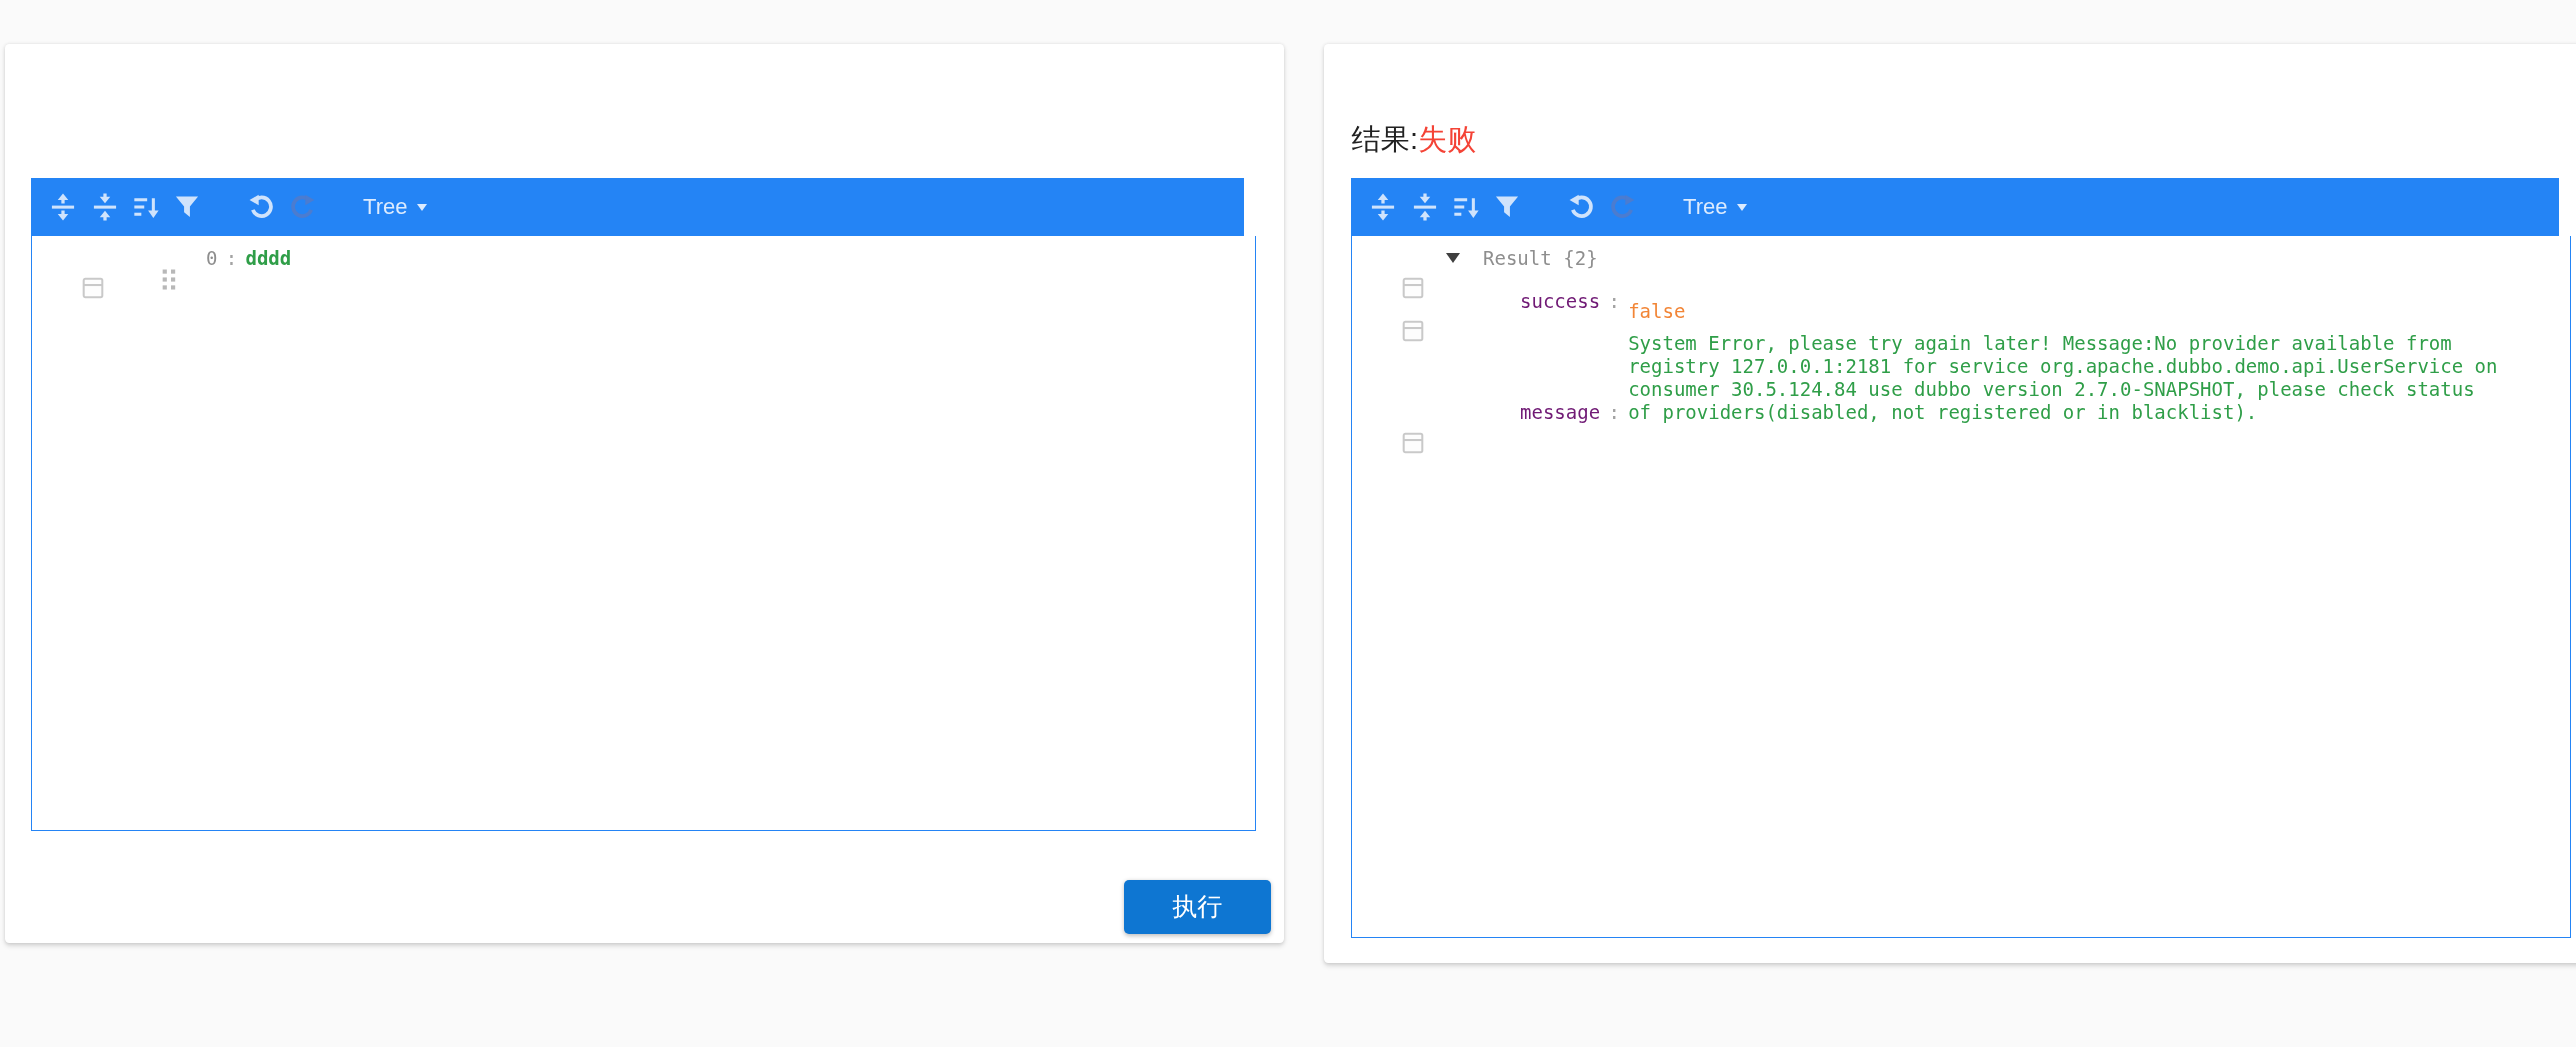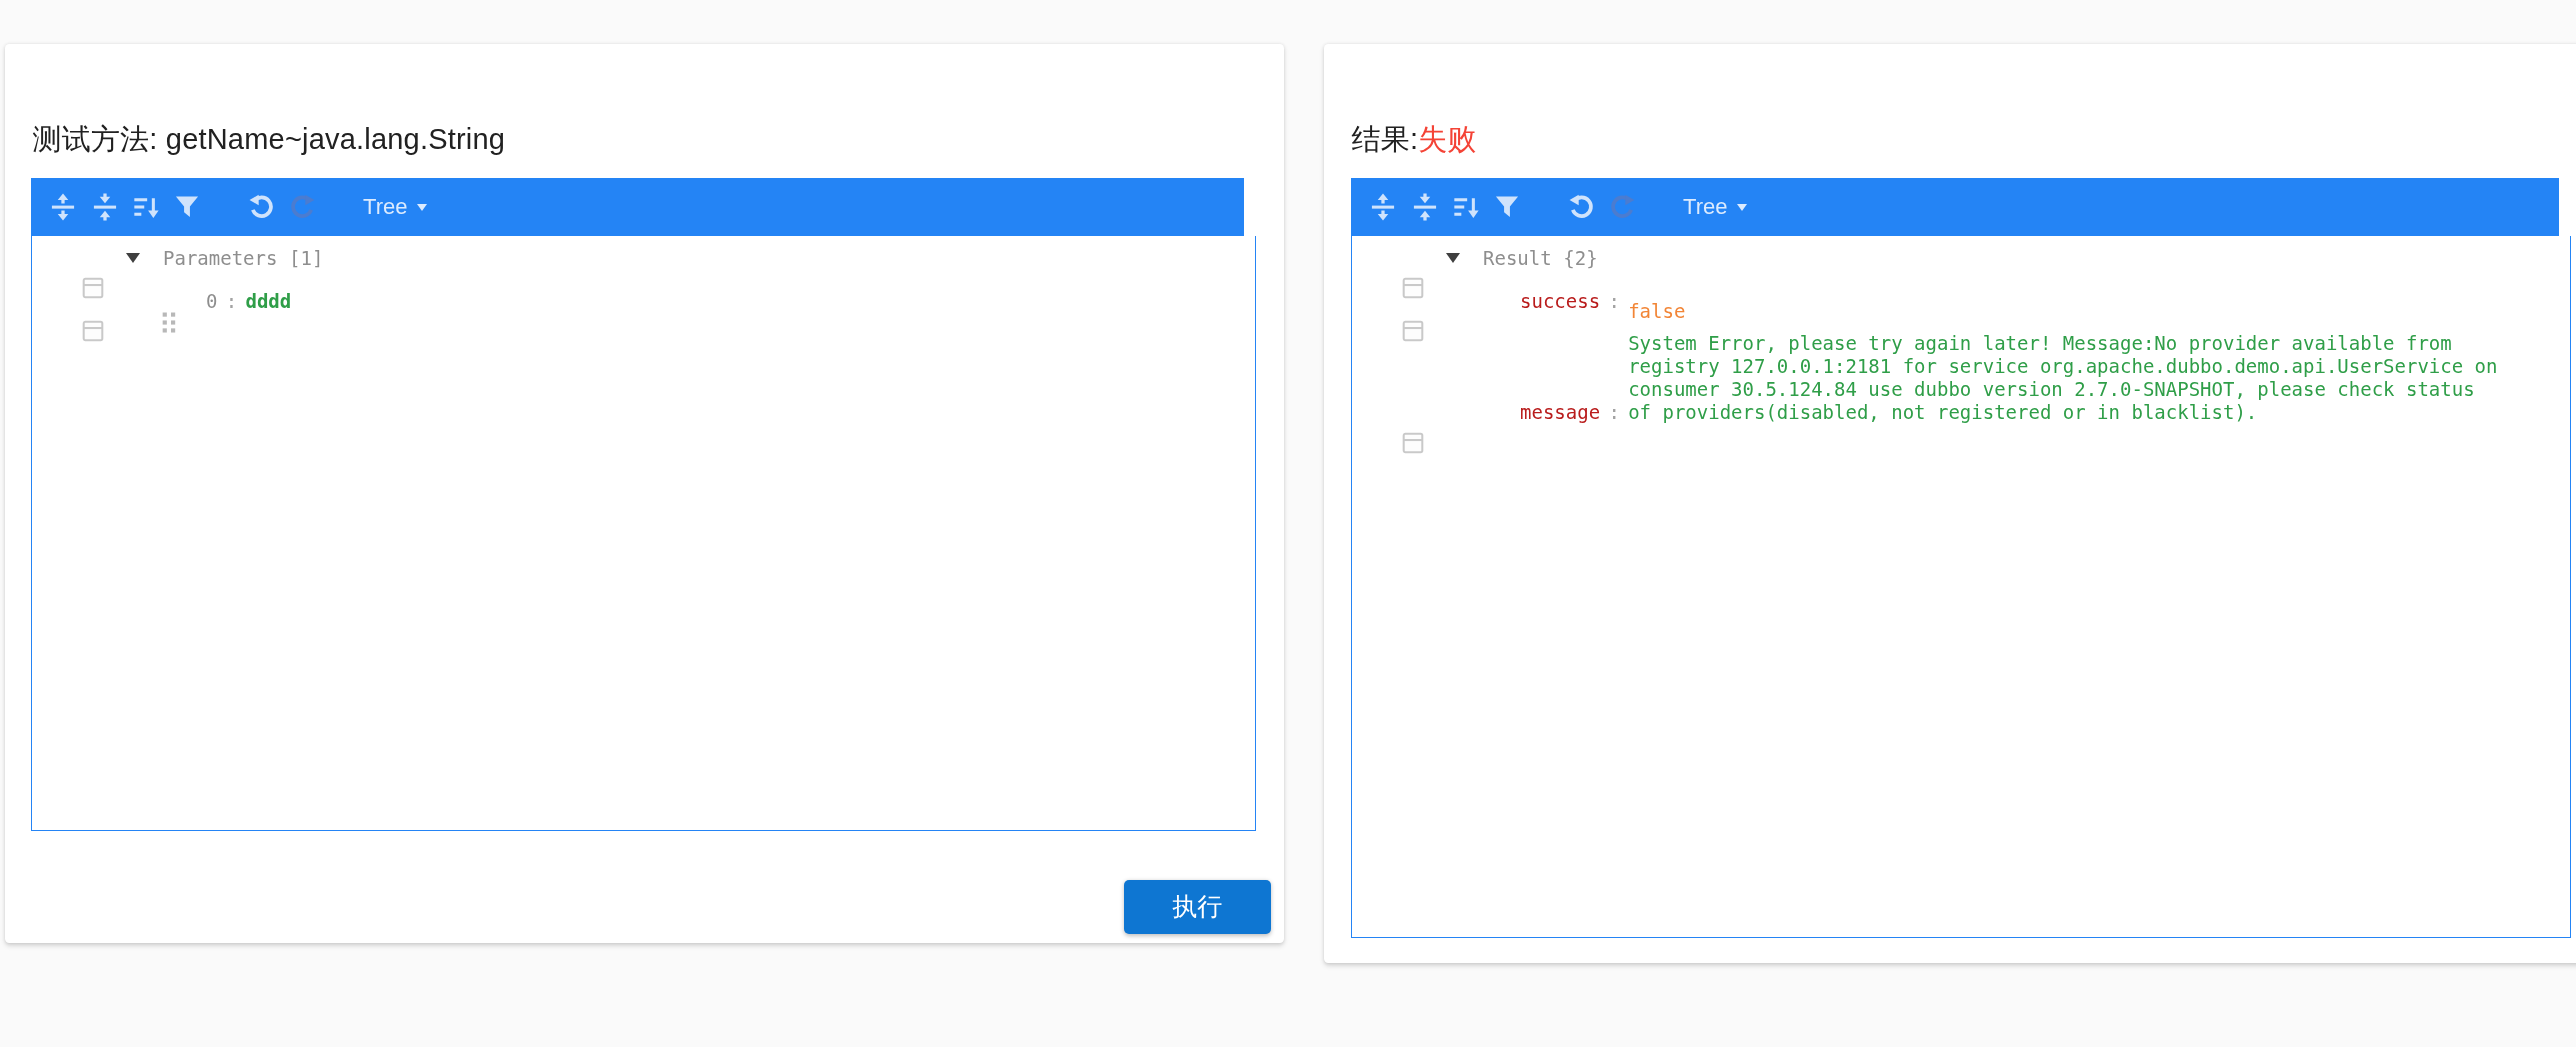--- a/index.html
+++ b/index.html
@@ -80,21 +80,21 @@
   .tri {
     width: 0; height: 0;
     border-left: 7.5px solid transparent; border-right: 7.5px solid transparent;
     border-top: 10px solid #3f3f3f;
   }
   .fld-root { margin-left: 22px; }
   .fld-child-left  { margin-left: 102px; }
   .fld-child-right { margin-left: 96px; }
 
   .f-ro, .meta { color: #8e8e8e; }
-  .f  { color: #b91c1c; }
+  .f  { color: #701a75; }
   .meta { margin-left: 11.7px; }
   .sep { color: #a3a3a3; margin: 0 8.3px; }
   .v-string { color: var(--string-green, #2f9e48); }
   .v-bool   { color: var(--bool-orange, #f28536); margin-top: 20px; }
   .strong   { font-weight: 600; }
   .msg-value { white-space: pre-wrap; width: 930px; word-wrap: break-word; }
 
   .execute-btn {
     position: absolute; right: 13.3px; bottom: 9.2px;
     width: 147px; height: 54px;
@@ -142,21 +142,20 @@
         <rect x="12" y="3" width="5" height="5"></rect>
       <rect x="2" y="12.5" width="5" height="5"></rect>
         <rect x="12" y="12.5" width="5" height="5"></rect>
       <rect x="2" y="22" width="5" height="5"></rect>
         <rect x="12" y="22" width="5" height="5"></rect>
     </g>
   </defs>
 </svg>
 
 <section class="card" id="card-left">
-  <h2 class="panel-title">测试方法: getName~java.lang.String</h2>
 
   <div class="jse" id="editor-left">
     <div class="jse-menu">
       <button class="jse-btn">
         <svg viewBox="0 0 24 24" fill="#cfe3fc">
             <use href="#i-expand"></use>
           </svg>
       </button>
       <button class="jse-btn">
         <svg viewBox="0 0 24 24" fill="#cfe3fc">
@@ -185,30 +184,20 @@
             </g>
           </svg>
       </button>
       <button class="jse-mode gap-before">
         <span>Tree</span>
         <span class="caret-down"></span>
       </button>
     </div>
 
     <div class="jse-body">
-      <div class="jse-row">
-        <button class="ctx-btn ctx-root">
-          <svg viewBox="0 0 26 26">
-              <use href="#i-ctx"></use>
-            </svg>
-        </button>
-        <span class="tri-wrap"><span class="tri"></span></span>
-        <span class="f-ro fld-root">Parameters</span>
-        <span class="meta">[1]</span>
-      </div>
       <div class="jse-row">
         <span class="drag-handle">
           <svg viewBox="0 0 20 30">
               <use href="#i-grip"></use>
             </svg>
         </span>
         <button class="ctx-btn ctx-after-drag">
           <svg viewBox="0 0 26 26">
               <use href="#i-ctx"></use>
             </svg>

